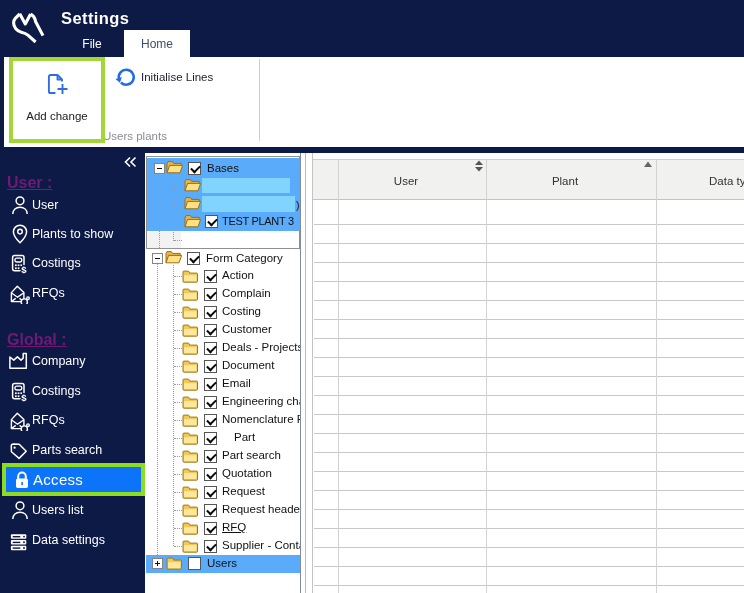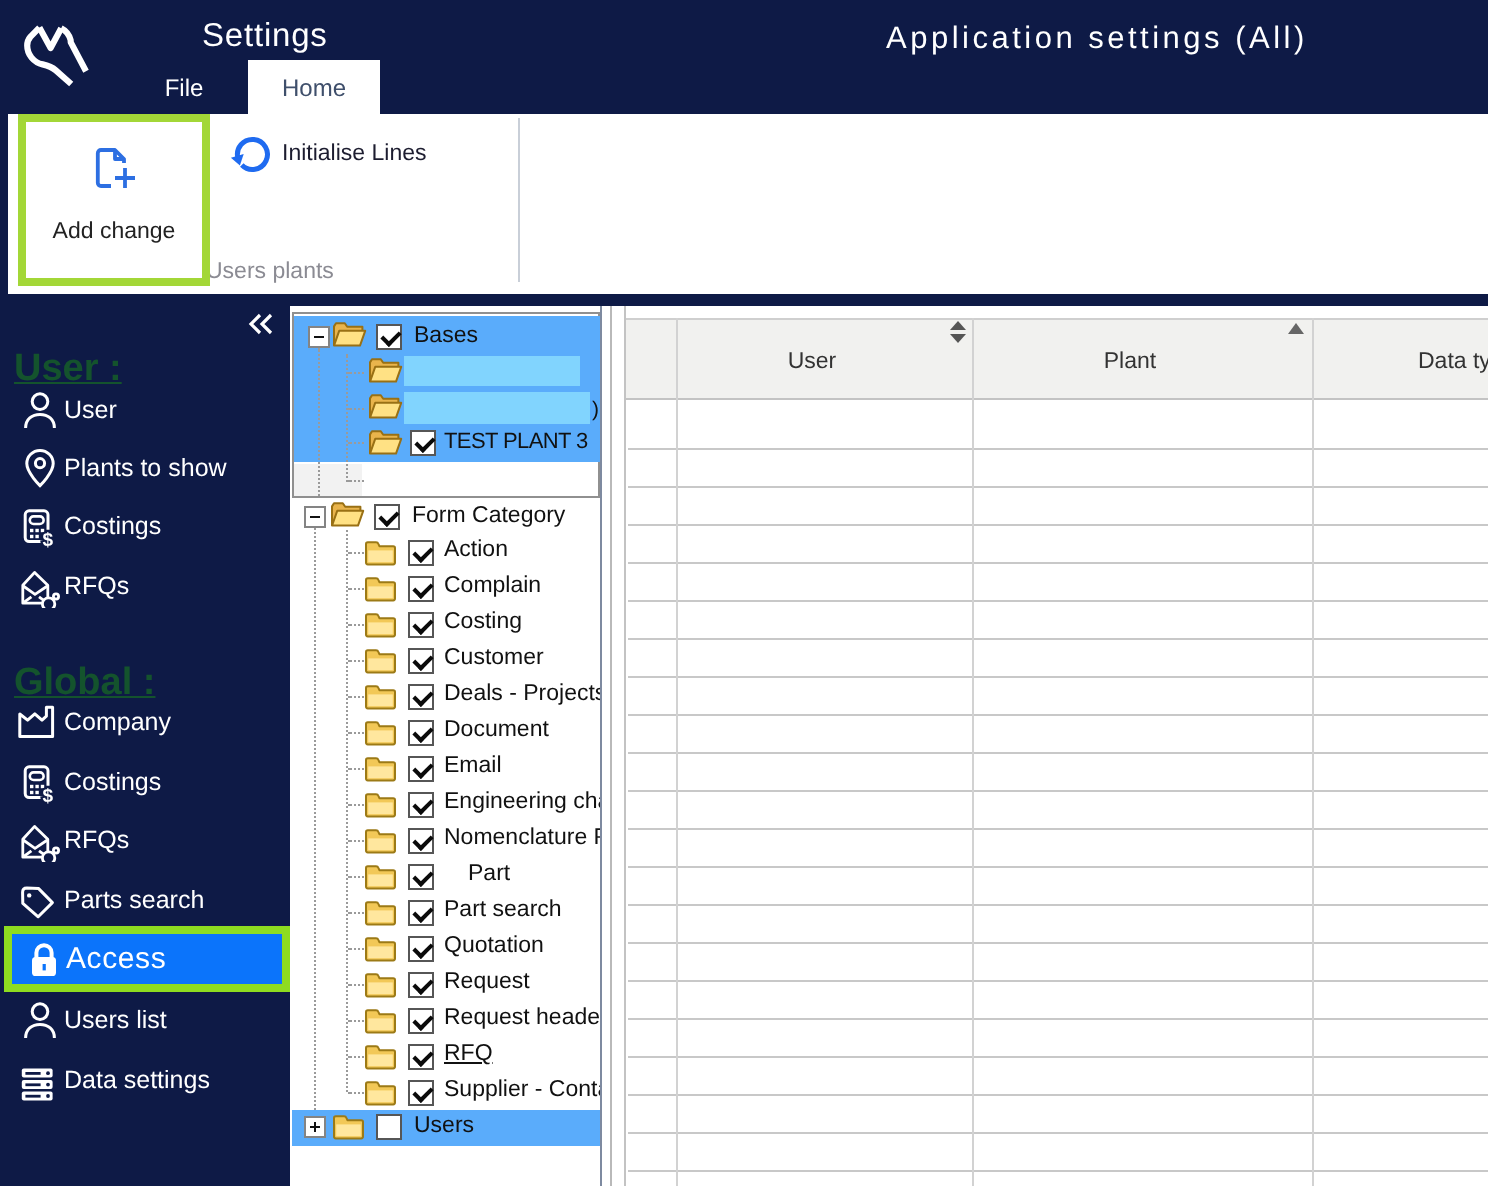--- a/index.html
+++ b/index.html
@@ -10,32 +10,32 @@
 
 #topbar { left:0; top:0; width:744px; height:57px; background:#0E1A46; }
 #ribbon { left:4px; top:57px; width:740px; height:90px; background:#fff; }
 #navband { left:0; top:147px; width:744px; height:6px; background:#0E1A46; }
 #sidebar { left:0; top:153px; width:145px; height:440px; background:#0E1A46; }
 #treepanel { left:145px; top:153px; width:156px; height:440px; background:#fff;
   border-right:1px solid #7e8aa0; overflow:hidden; }
 #splitline { left:305px; top:153px; width:1px; height:440px; background:#b9b9b9; }
 #tablewrap { left:312px; top:153px; width:432px; height:440px; background:#fff;
   border-left:1px solid #c3c3c3; }
-.ttl { color:#fff; font-weight:normal;margin-left:40px; }
+.ttl { color:#fff; font-weight:bold; }
 #hometab { left:124px; top:30px; width:66px; height:27px; background:#fff; }
 #hometab span { display:block; text-align:center; margin-top:7px; color:#3f4f6b; font-size:12px; }
 #filetab { left:62px; top:30px; width:60px; height:27px; color:#fff; font-size:12px;
   text-align:center; padding-top:7px; }
 
 #greenbox1 { left:9px; top:57px; width:96px; height:86px; border:4px solid #A3D737; background:transparent; z-index:5; }
 #addlabel { left:9px; top:110px; width:96px; text-align:center; font-size:11.5px; color:#222; }
 #userplants { left:103px; top:130px; font-size:11.5px; color:#8b8b93; }
 #ribsep { left:259px; top:59px; width:1px; height:82px; background:#c9cfd8; }
 
-.side-label { color:#14532d; font-weight:bold; font-size:19px; text-decoration:underline; left:7px; }
+.side-label { color:#701a75; font-weight:bold; font-size:16px; text-decoration:underline; left:7px; }
 .side-item { color:#fff; font-size:12.5px; left:32px; }
 .side-ico { left:9px; width:22px; height:22px; }
 #accessbox { left:2px; top:463px; width:143px; height:33px; border:4px solid #8EDC20; background:#0B74FB; }
 #accesstext { left:33px; top:471px; color:#fff; font-size:15px; letter-spacing:0.3px; }
 .exp { position:absolute; width:11px; height:11px; background:#fff; border:1px solid #848484; }
 .exp::before { content:""; position:absolute; left:2px; top:4px; width:5px; height:1px; background:#111; }
 .exp.plus::after { content:""; position:absolute; left:4px; top:2px; width:1px; height:5px; background:#111; }
 .cb { position:absolute; width:13px; height:13px; background:#fff; border:1px solid #565656; }
 .cb.on::after { content:""; position:absolute; left:1.8px; top:2px; width:7.4px; height:4.2px;
   border-left:2.1px solid #0a0a0a; border-bottom:2.1px solid #0a0a0a; transform:rotate(-45deg); }
@@ -55,21 +55,20 @@
   <div id="topbar" class="abs"></div>
 
   <svg class="abs" style="left:8px;top:7px" width="42" height="42" viewBox="0 0 42 42">
     <g fill="none" stroke="#fff" stroke-width="3.1" stroke-linejoin="round" stroke-linecap="butt">
       <path d="M11.7 6.8 L17.3 17 L22.6 7.1"></path>
       <path d="M11.7 6.8 L7.3 11.3 C6.2 12.6, 5.6 14, 5.6 15.8 C5.6 20.3, 8.8 24.2, 13.3 25.2 C15.5 25.7, 18 26.5, 19.9 28.2 L27.6 35"></path>
       <path d="M22.6 7.1 C25 8.3, 26.6 10.3, 27.3 13 L27.4 14.2 L35 28.6"></path>
     </g>
   </svg>
   <div class="abs ttl" style="left:61px;top:9px;font-size:16.5px;letter-spacing:0.4px;">Settings</div>
-  <div class="abs ttl" style="left:403px;top:11px;font-size:15.5px;letter-spacing:1.75px;">Application settings (All)</div>
   <div id="filetab" class="abs">File</div>
   <div id="hometab" class="abs">
       <span>Home</span>
     </div>
 
   <div id="ribbon" class="abs"></div>
   <div class="abs" style="left:0;top:57px;width:4px;height:90px;background:#0E1A46;"></div>
   <div id="greenbox1" class="abs"></div>
 
   <svg class="abs" style="left:46px;top:73px" width="24" height="24" viewBox="0 0 24 24">

